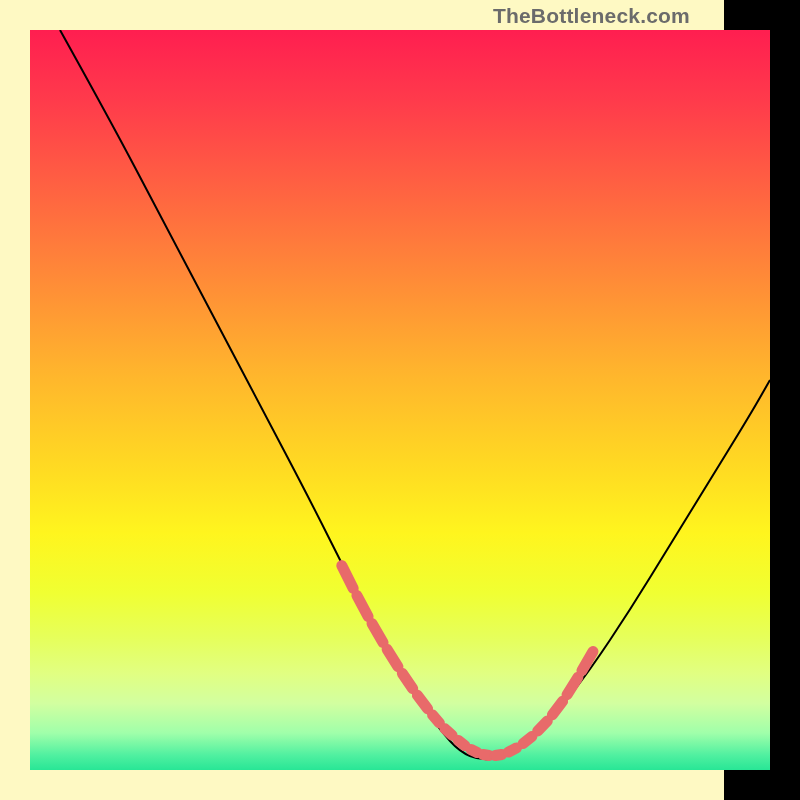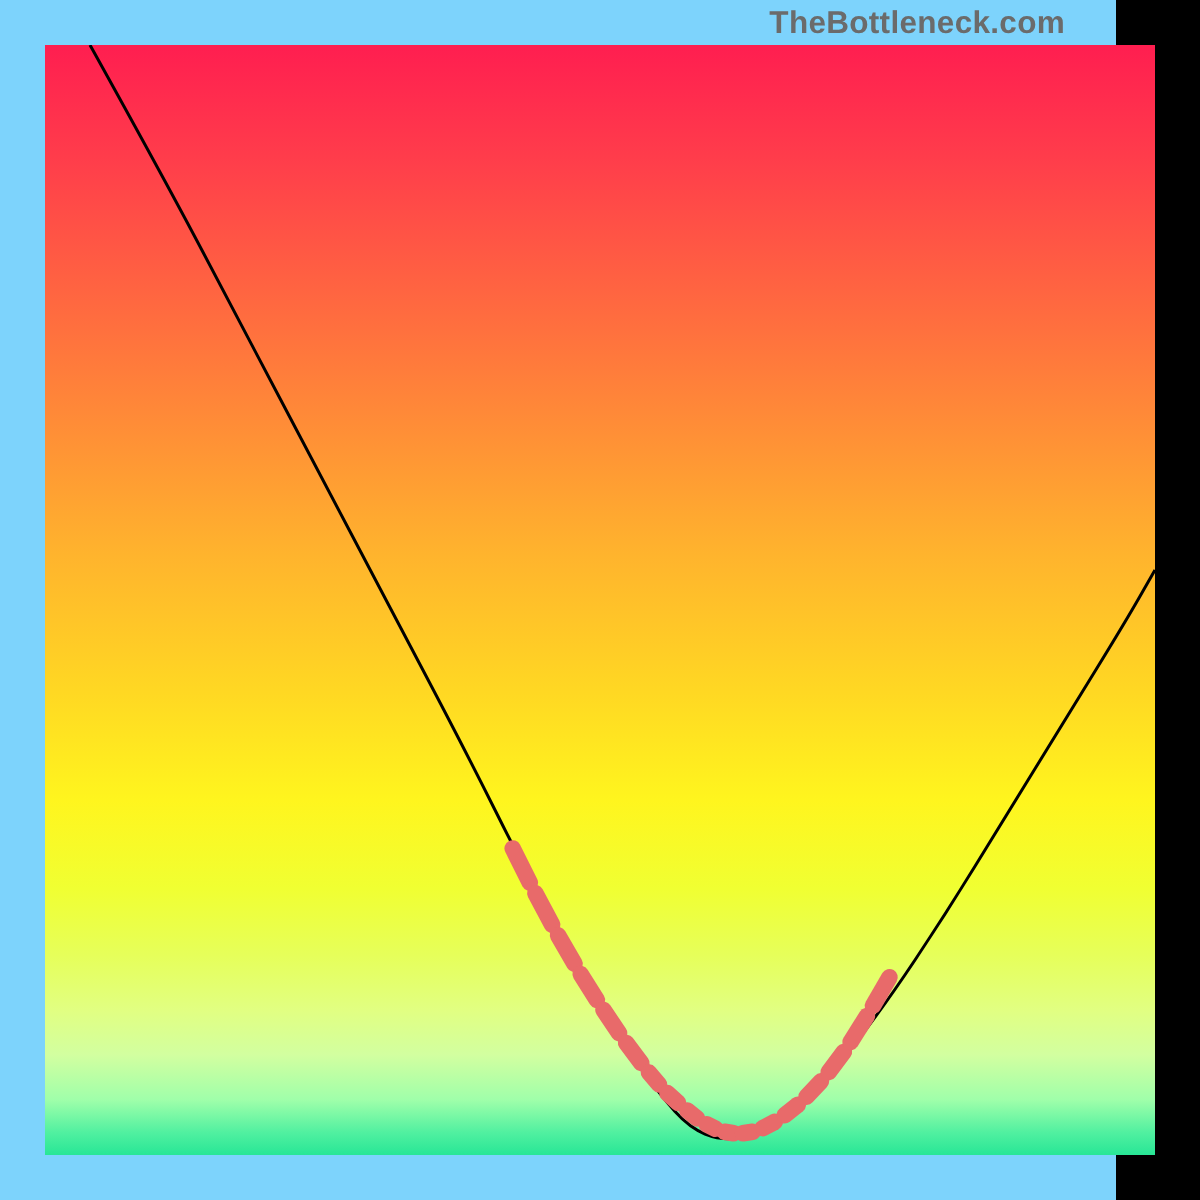--- a/index.html
+++ b/index.html
@@ -9,22 +9,21 @@
     height: 800px;
     background: #000;
     overflow: hidden;
   }
   .frame {
     position: absolute;
     left: 0;
     top: 0;
     width: 724px;
     height: 800px;
-    background: #7dd3fc;
-    padding-left: 20px;
+    background: #fef9c3;
   }
   .plot-area {
     position: absolute;
     left: 30px;
     top: 30px;
     width: 740px;
     height: 740px;
     overflow: hidden;
   }
   .gradient {

